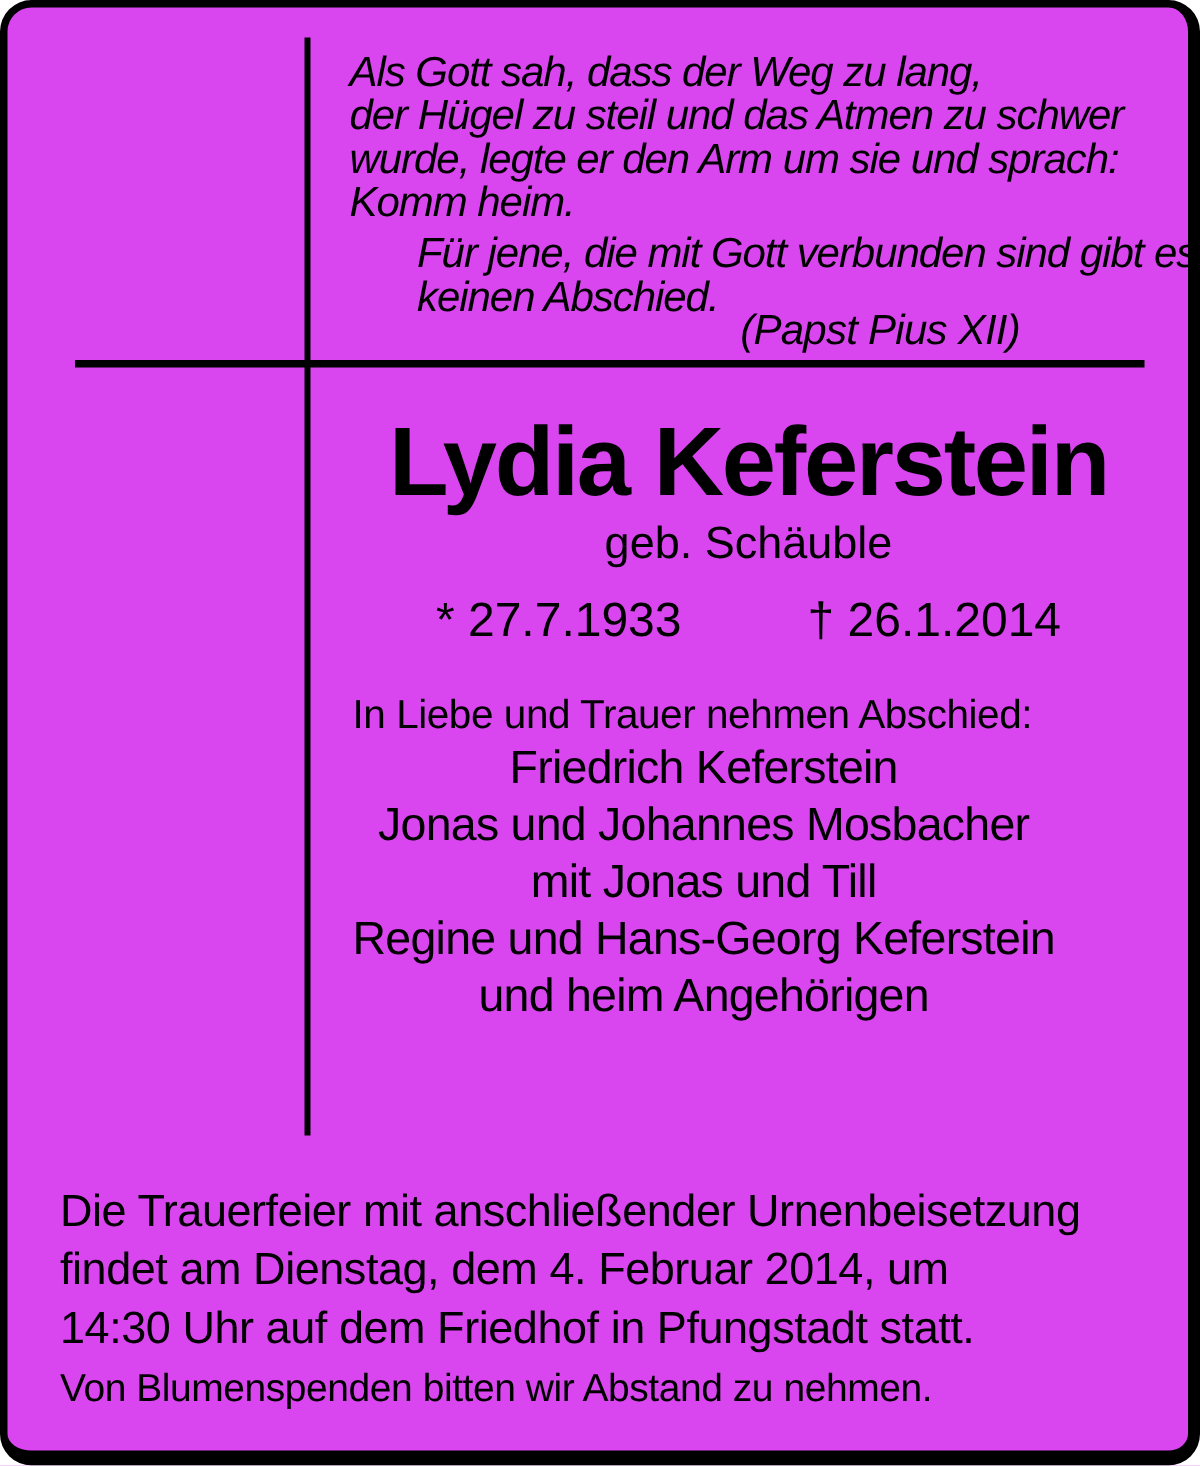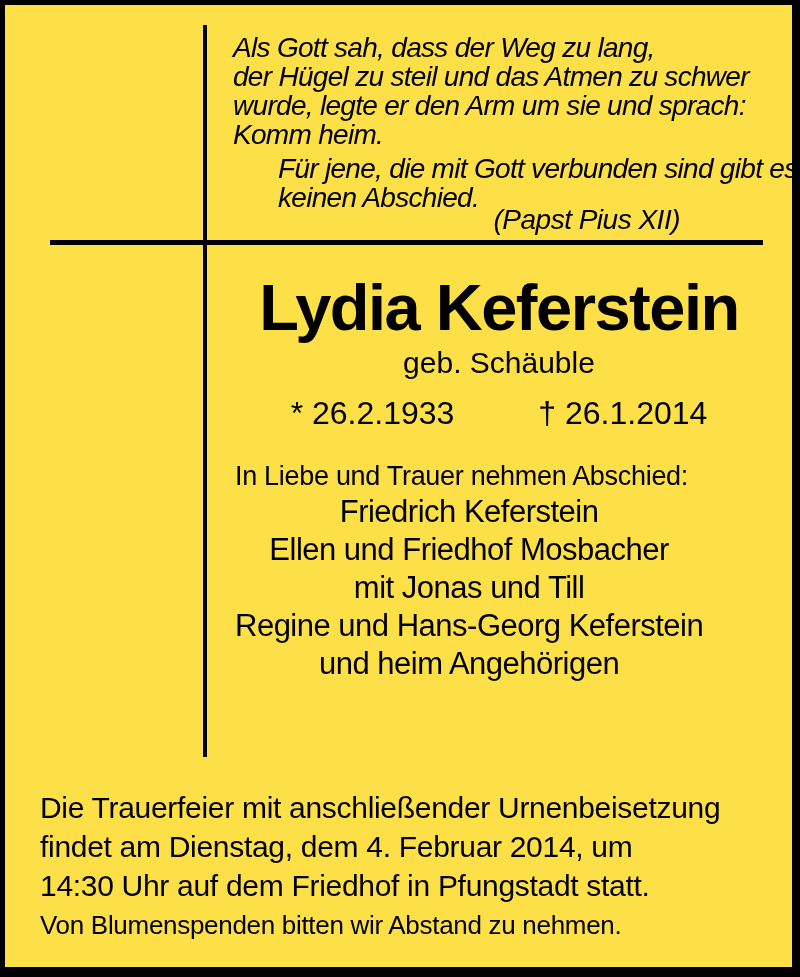--- a/index.html
+++ b/index.html
@@ -1,26 +1,27 @@
 <!DOCTYPE html>
 <html><head>
 <meta charset="utf-8">
 <style>
   html, body { margin: 0; padding: 0; background: #ffffff; }
   .page {
     position: relative;
     width: 800px; height: 977px;
     box-sizing: border-box;
-    background: #fde047;
+    background: #d946ef;
     border-style: solid;
     border-color: #000000;
     border-width: 5px 8px 10px 5px;
     font-family: "Liberation Sans", sans-serif;
     color: #000000;
     overflow: hidden;
+    border-radius: 21px;
   }
   .abs { position: absolute; }
 
   
   .vrule { left: 198px; top: 20px; width: 4px; height: 732px; background: #000; }
   .hrule { left: 45px;  top: 235px; width: 713px; height: 5px; background: #000; }
 
   
   .quote {
     left: 228px; top: 28px; width: 540px;
@@ -95,29 +96,29 @@
       <div>keinen Abschied.</div>
     </div>
   </div>
 
   <div class="abs attribution">(Papst Pius XII)</div>
 
   <div class="abs name">Lydia Keferstein</div>
   <div class="abs maiden">geb. Schäuble</div>
 
   <div class="abs dates">
-    <span>* 26.2.1933</span>
+    <span>* 27.7.1933</span>
     <span>† 26.1.2014</span>
   </div>
 
   <div class="abs intro">In Liebe und Trauer nehmen Abschied:</div>
 
   <div class="abs names">
     <div>Friedrich Keferstein</div>
-    <div>Ellen und Friedhof Mosbacher</div>
+    <div>Jonas und Johannes Mosbacher</div>
     <div>mit Jonas und Till</div>
     <div>Regine und Hans-Georg Keferstein</div>
     <div>und heim Angehörigen</div>
   </div>
 
 
   <div class="abs funeral">
     <div>Die Trauerfeier mit anschließender Urnenbeisetzung</div>
     <div>findet am Dienstag, dem 4. Februar 2014, um</div>
     <div>14:30 Uhr auf dem Friedhof in Pfungstadt statt.</div>

